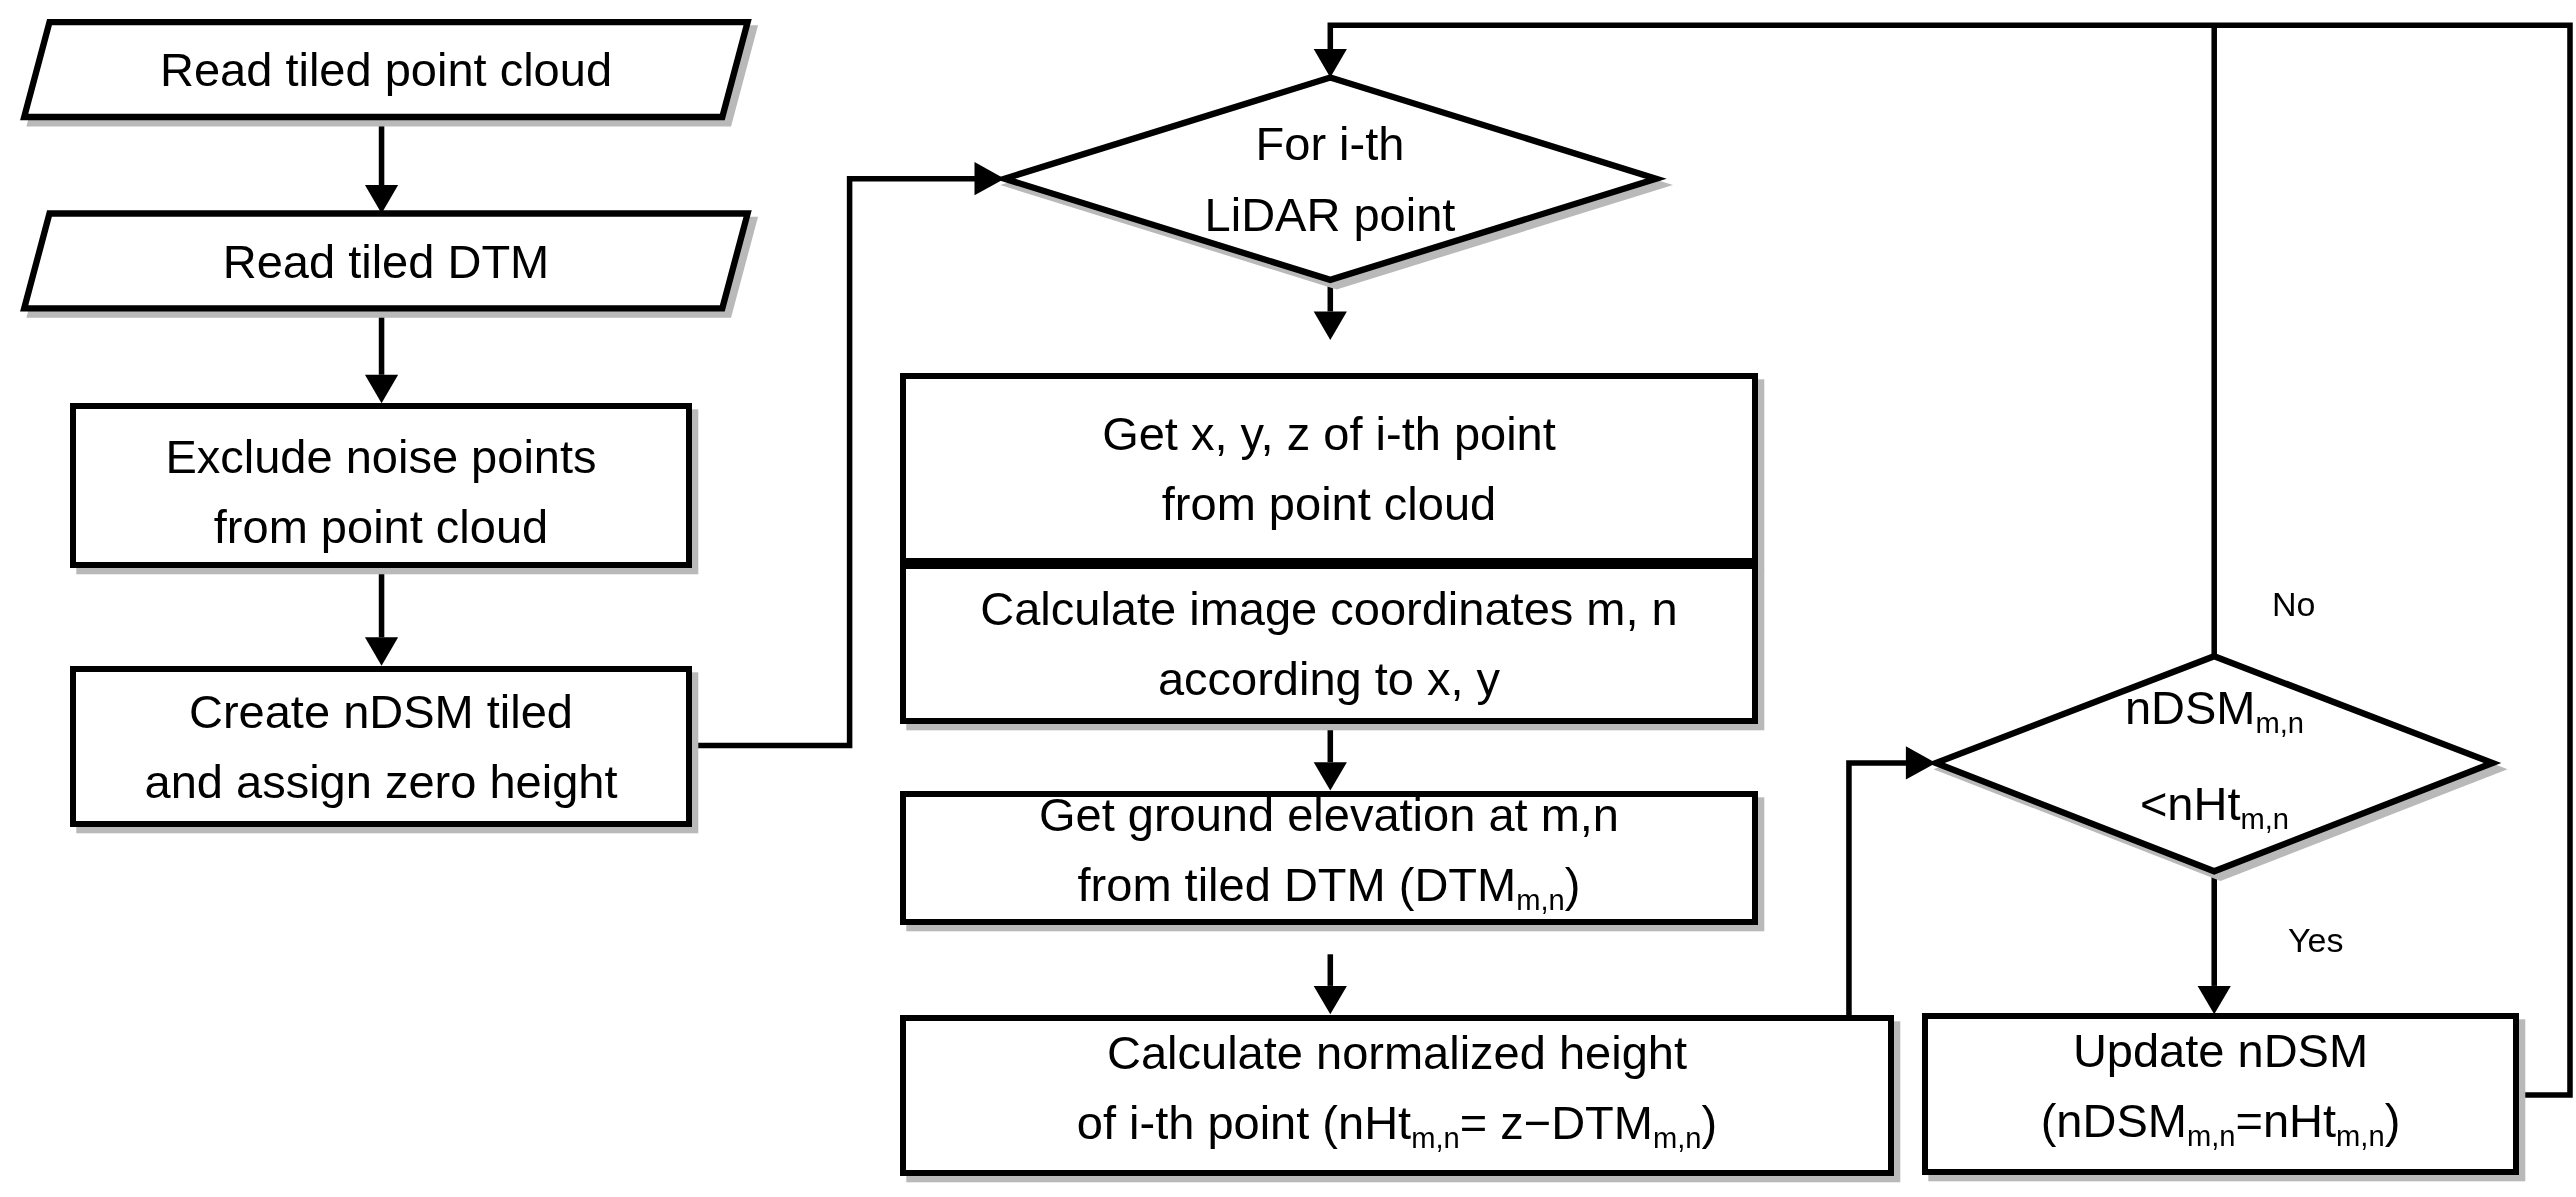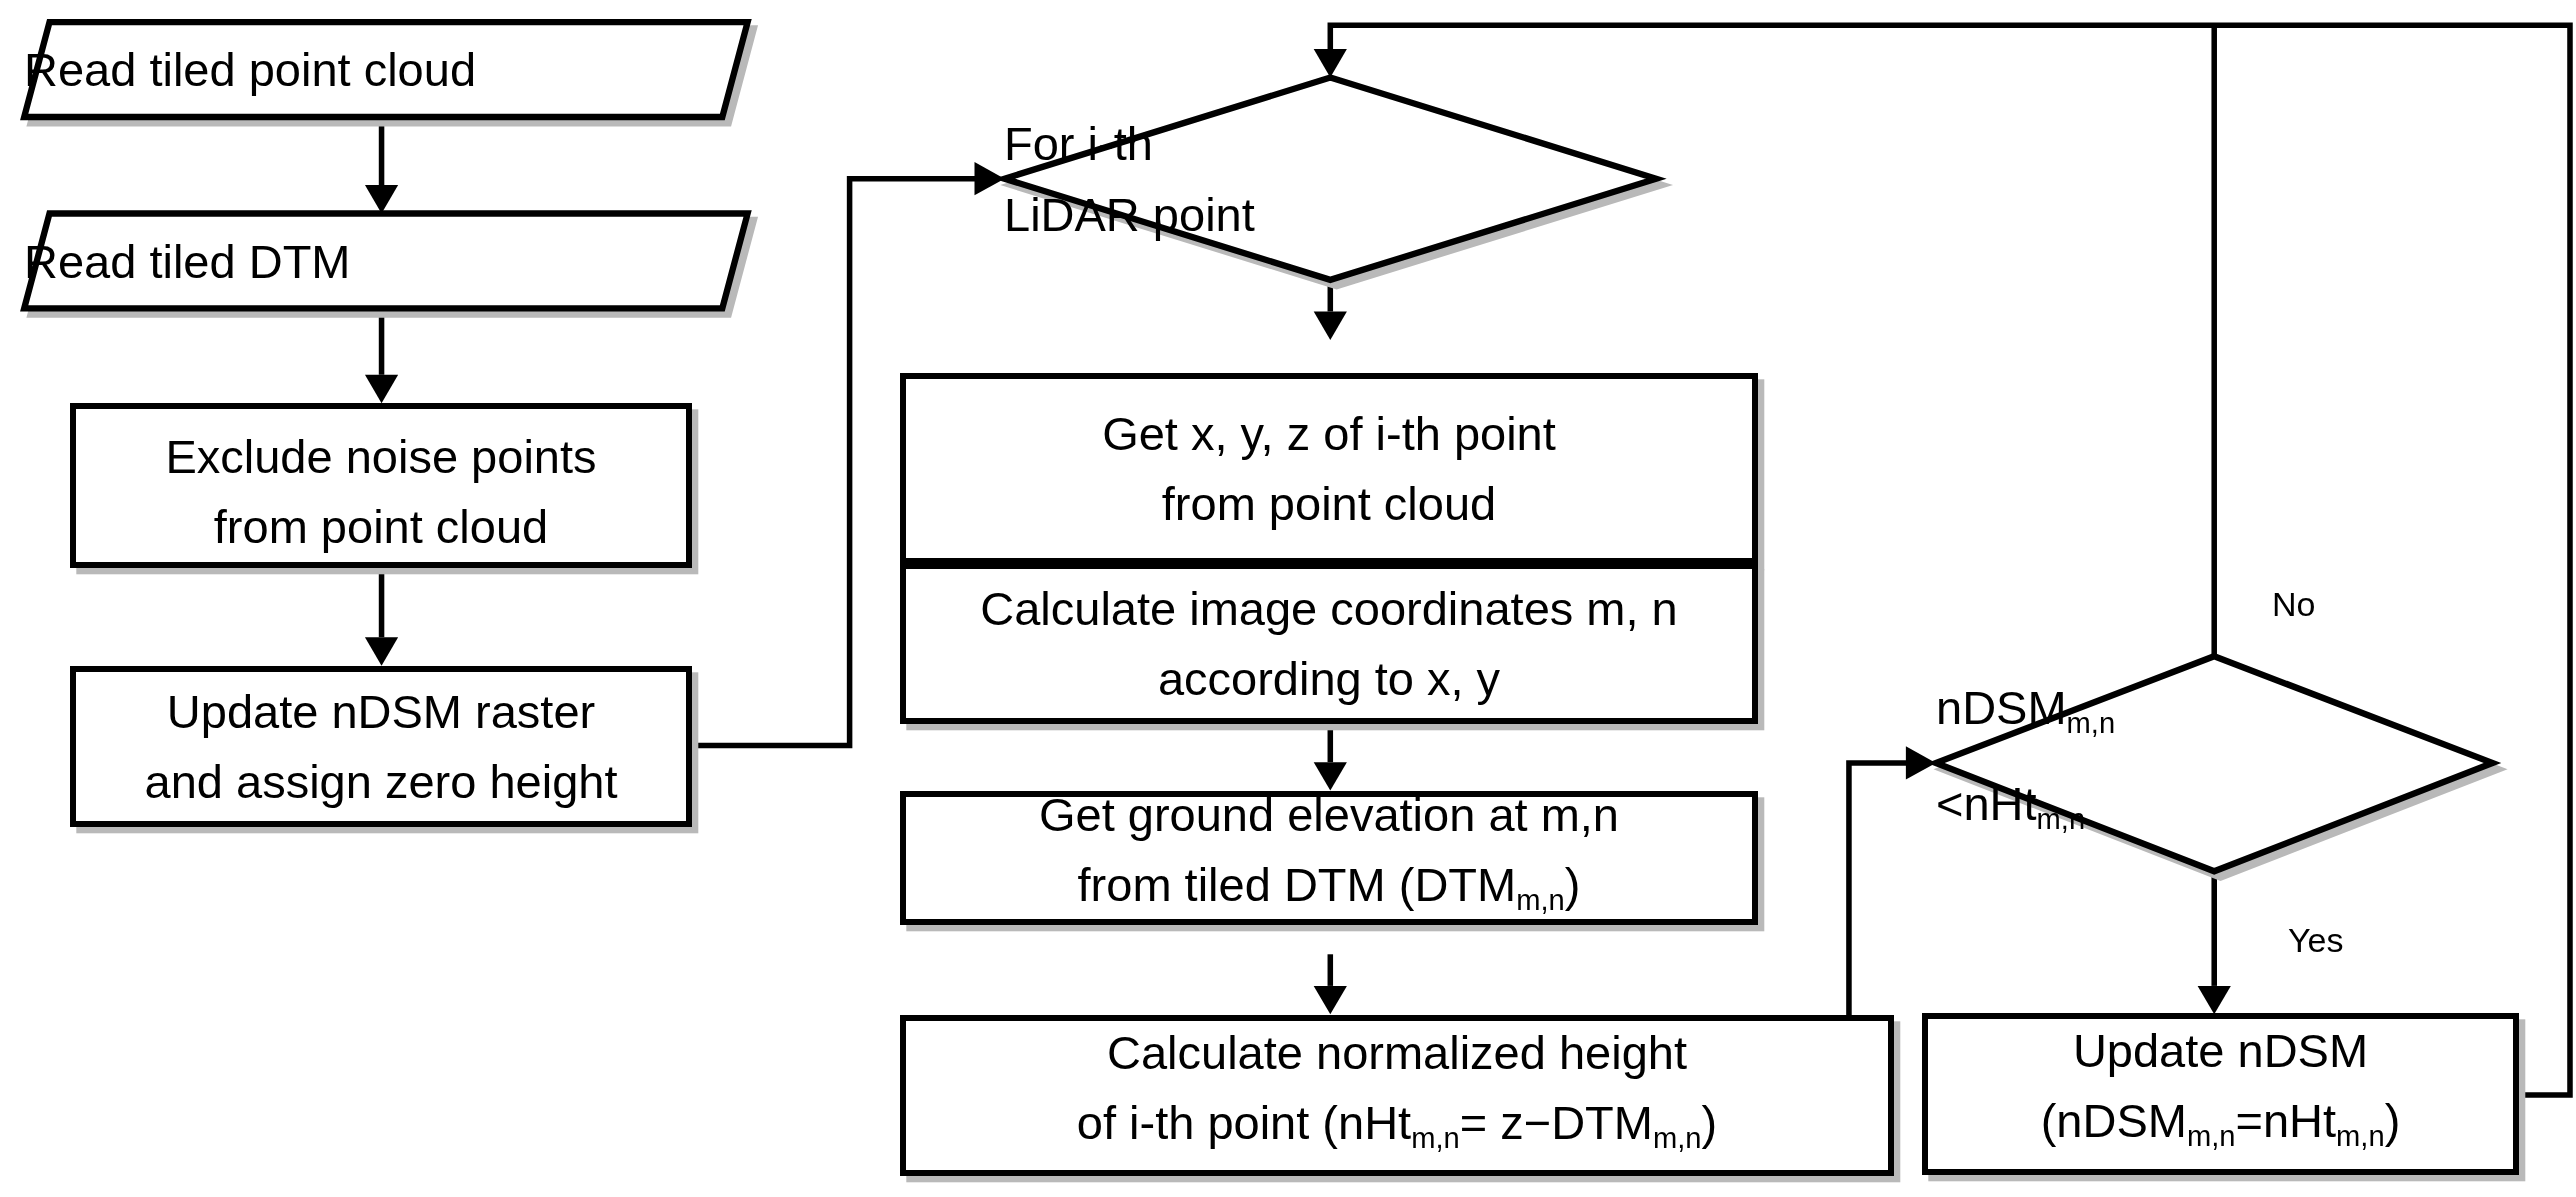--- a/index.html
+++ b/index.html
@@ -6,21 +6,21 @@
   body{width:2576px;height:1197px;font-family:"Liberation Sans","DejaVu Sans",sans-serif;color:#000;}
   .canvas{position:relative;width:2576px;height:1197px;background:#fff;overflow:hidden;}
   svg.layer{position:absolute;left:0;top:0;width:2576px;height:1197px;}
   .rect{
     position:absolute;box-sizing:border-box;background:#fff;border:6.3px solid #000;
     box-shadow:6.3px 6.3px 0 #b9b9b9;
     display:flex;flex-direction:column;justify-content:center;align-items:center;
     text-align:center;font-size:47px;line-height:70px;white-space:nowrap;
   }
   .overlay{
-    position:absolute;display:flex;flex-direction:column;justify-content:center;align-items:flex-start;
+    position:absolute;display:flex;flex-direction:column;justify-content:center;align-items:center;
     text-align:center;font-size:47px;line-height:71px;white-space:nowrap;pointer-events:none;
   }
   .edge-label{position:absolute;font-size:34px;line-height:47px;white-space:nowrap;margin-left:32px;}
   .sub{font-size:0.62em;vertical-align:-0.32em;}
 </style>
 </head>
 <body>
 
 <div class="canvas">
 
@@ -68,21 +68,21 @@
       <polygon points="1682,98 2094,226 1682,354 1270,226"></polygon>
       <polygon points="2800,830 3152,965 2800,1102 2448,965"></polygon>
     </g>
   </svg>
 
   <div class="rect" style="left:70px;top:403px;width:622px;height:165px;justify-content:flex-end;">
     <div>Exclude noise points</div>
     <div>from point cloud</div>
   </div>
   <div class="rect" style="left:70px;top:666px;width:622px;height:161px;">
-    <div>Update nDSM raster</div>
+    <div>Create nDSM tiled</div>
     <div>and assign zero height</div>
   </div>
 
   <div class="rect" style="left:900px;top:340px;width:858px;height:191px;margin-top:33px;">
     <div>Get x, y, z of i-th point</div>
     <div>from point cloud</div>
   </div>
   <div class="rect" style="left:900px;top:563px;width:858px;height:161px;">
     <div>Calculate image coordinates m, n</div>
     <div>according to x, y</div>

